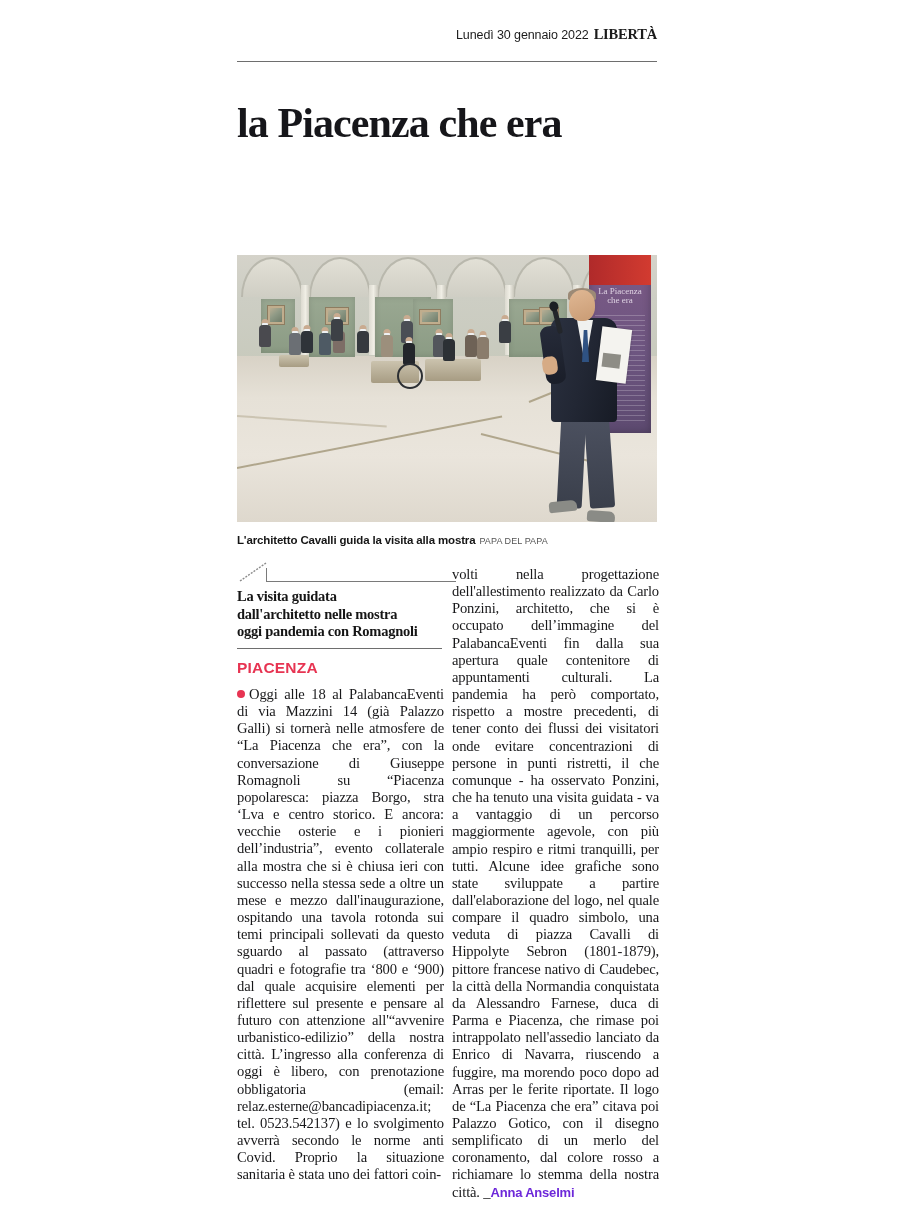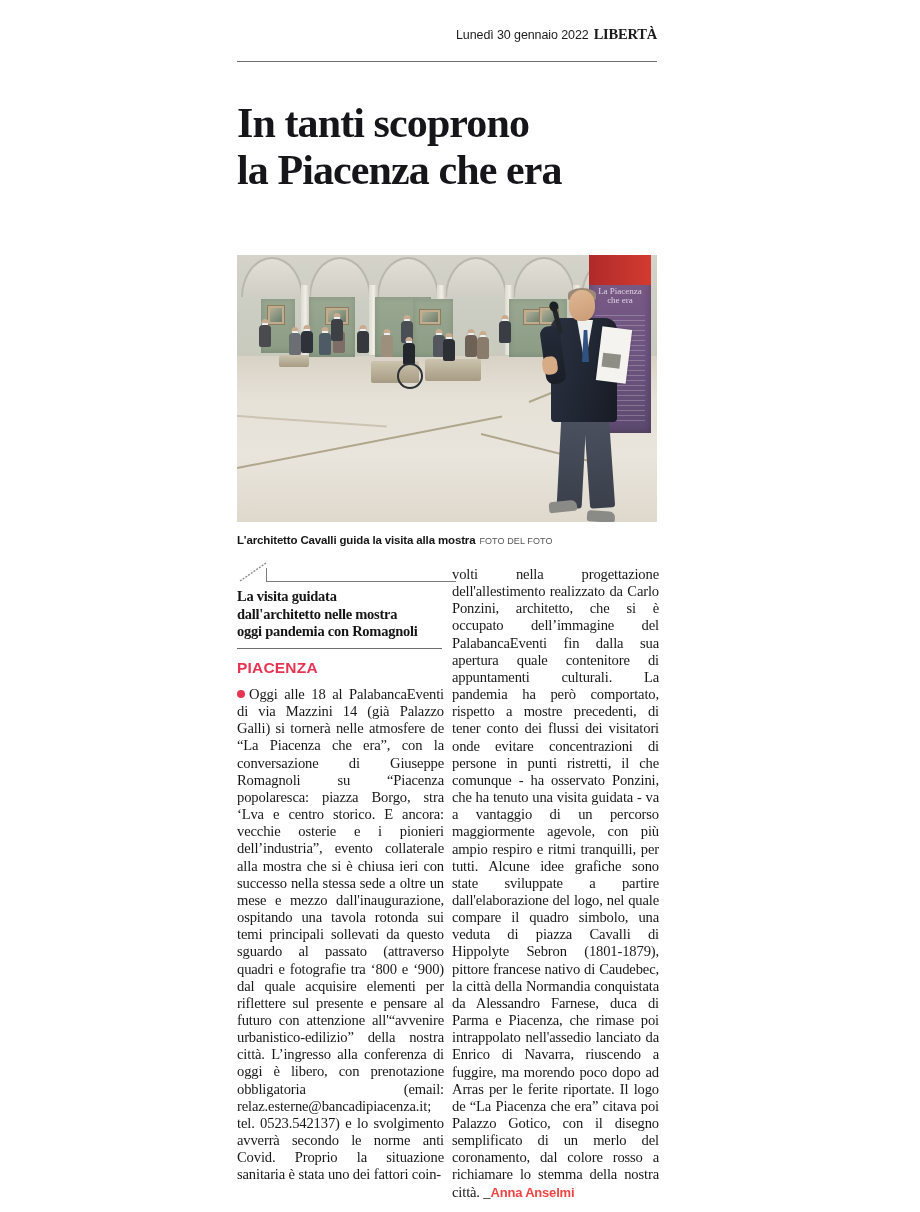--- a/index.html
+++ b/index.html
@@ -338,35 +338,34 @@
     background: #E73452;
     margin-right: 4px;
     position: relative;
     top: -1px;
   }
   .byline {
     font-family: "Liberation Sans", sans-serif;
     font-weight: bold;
     font-size: 13px;
     letter-spacing: -0.2px;
-    color: #ef4444;
+    color: #6d28d9;
   }
 </style>
 </head>
 <body>
 
 <div class="page">
 
   <div class="masthead">
     <span class="date">Lunedì 30 gennaio 2022</span><span class="paper">LIBERTÀ</span>
   </div>
   <div class="top-rule"></div>
 
   <h1 class="headline">
-    <span class="hl-line">In tanti scoprono</span>
     <span class="hl-line">la Piacenza che era</span>
   </h1>
 
   <div class="photo-wrap">
     <div class="photo">
       <div class="ph-upper"></div>
       <div class="ph-floor"></div>
 
       <div class="arch" style="left:4px;width:62px;"></div>
       <div class="arch" style="left:72px;width:62px;"></div>
@@ -510,21 +509,21 @@
             <div class="sp-hand"></div>
           </div>
         <div class="sp-hair"></div>
         <div class="sp-head"></div>
         <div class="sp-mic"></div>
       </div>
     </div>
   </div>
 
   <div class="caption">
-    <span class="cap-main">L'architetto Cavalli guida la visita alla mostra</span><span class="cap-credit">FOTO DEL FOTO</span>
+    <span class="cap-main">L'architetto Cavalli guida la visita alla mostra</span><span class="cap-credit">PAPA DEL PAPA</span>
   </div>
 
   <div class="tick">
     <svg class="diag" viewBox="0 0 30 20">
       <line x1="1" y1="19" x2="27" y2="1" stroke="#8a8a8a" stroke-width="1.4" stroke-dasharray="2 1.3"></line>
     </svg>
     <div class="vert"></div>
     <div class="horiz"></div>
   </div>
 

